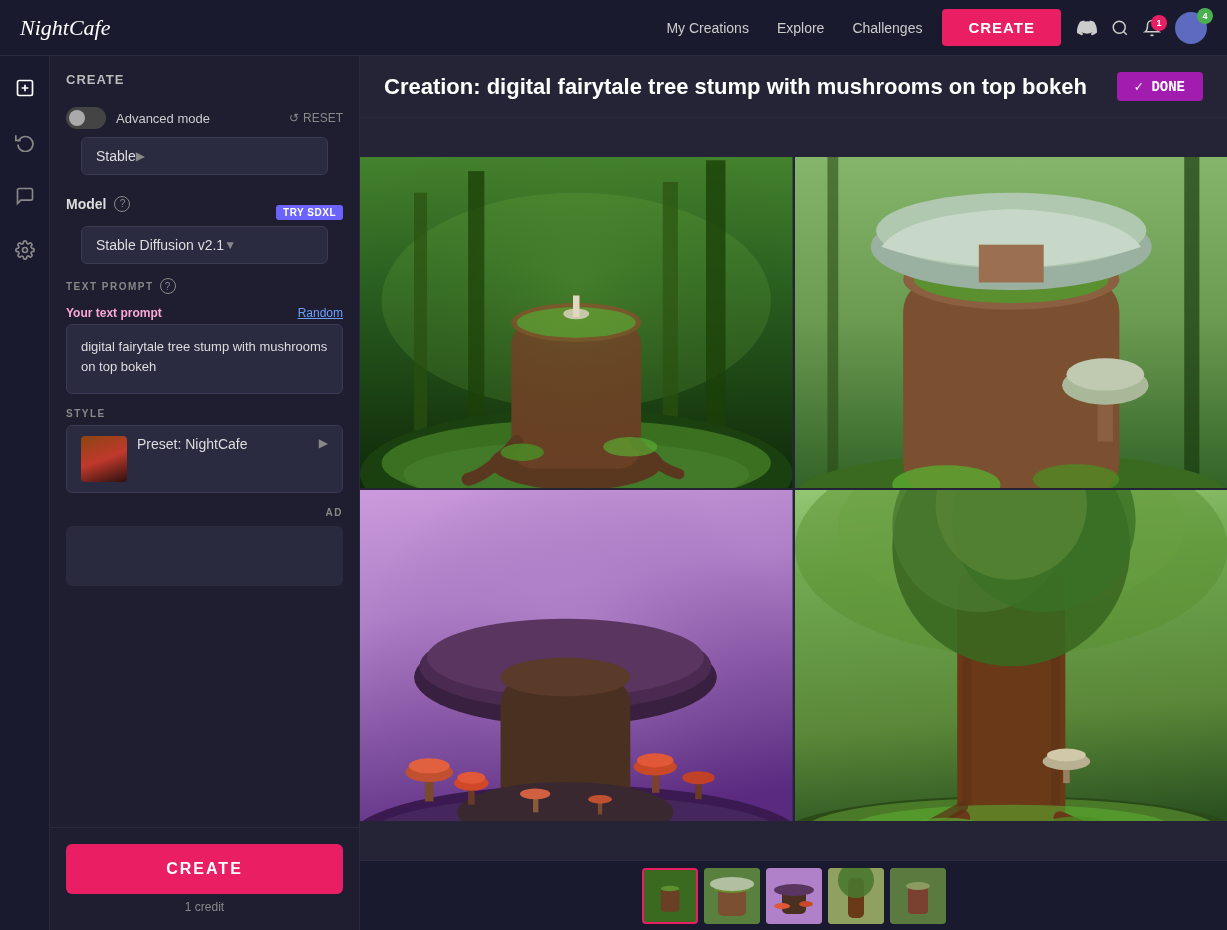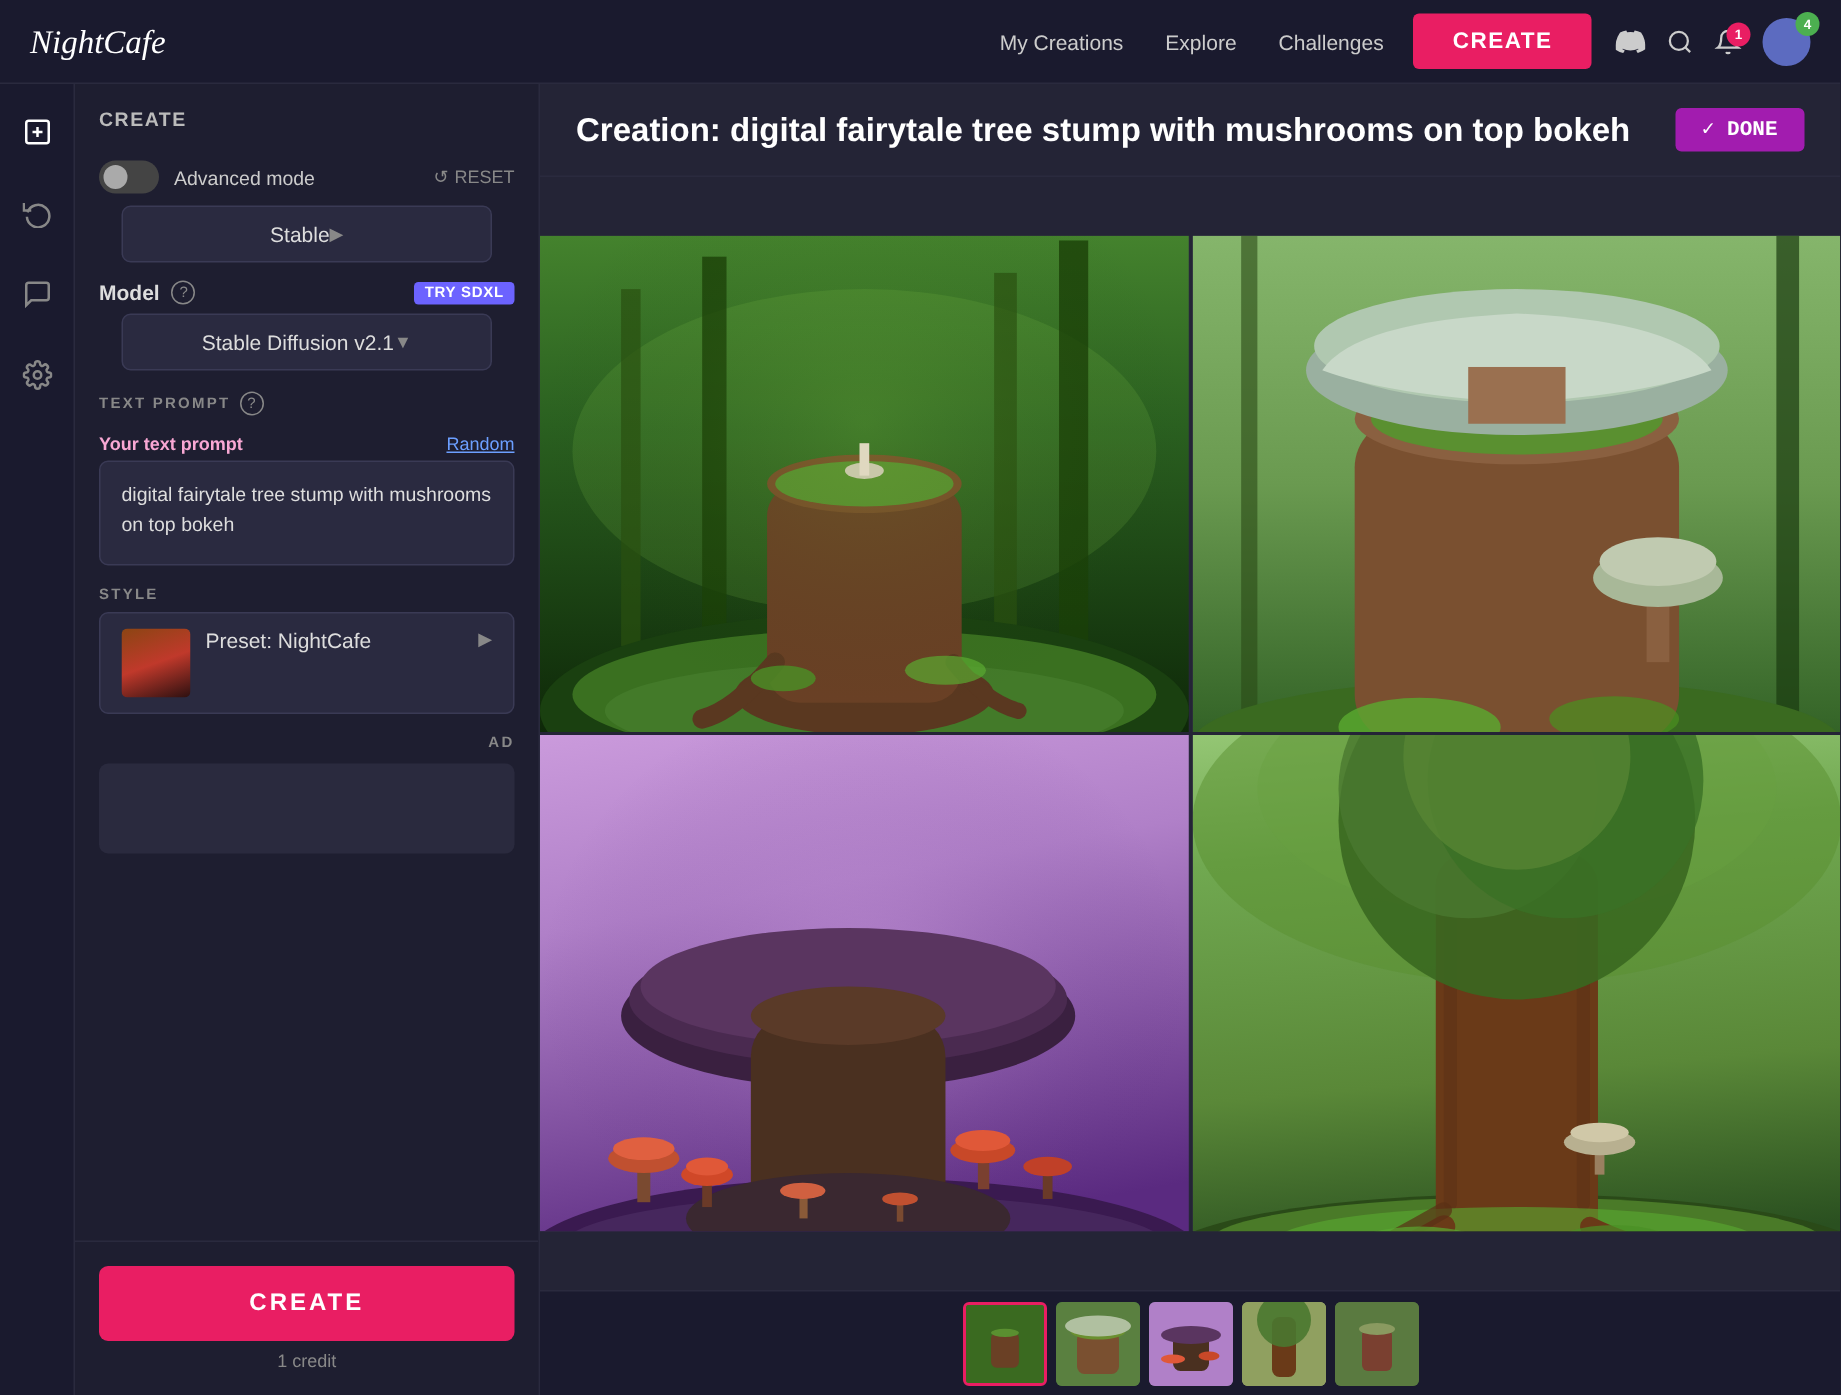--- a/index.html
+++ b/index.html
@@ -210,21 +210,21 @@
 
     
     .select-row {
       margin: 0 31px;
       background: #2a2a40;
       border: 1px solid #3a3a55;
       border-radius: 6px;
       padding: 10px 14px;
       display: flex;
       align-items: center;
-      justify-content: center;
+      justify-content: flex-start;
       cursor: pointer;
       font-size: 14px;
       color: #ddd;
     }
     .select-arrow { color: #888; font-size: 12px; }
 
     
     .model-label-row {
       display: flex;
       align-items: center;
@@ -250,20 +250,21 @@
     }
     .try-sdxl-badge {
       margin-left: auto;
       background: #6c63ff;
       color: #fff;
       font-size: 10px;
       font-weight: 700;
       padding: 2px 7px;
       border-radius: 3px;
       letter-spacing: 0.5px;
+      margin-top: 18px;
     }
 
     
     .prompt-label-row {
       display: flex;
       align-items: center;
       gap: 6px;
       padding: 14px 16px 4px 16px;
     }
     .prompt-label-text {

